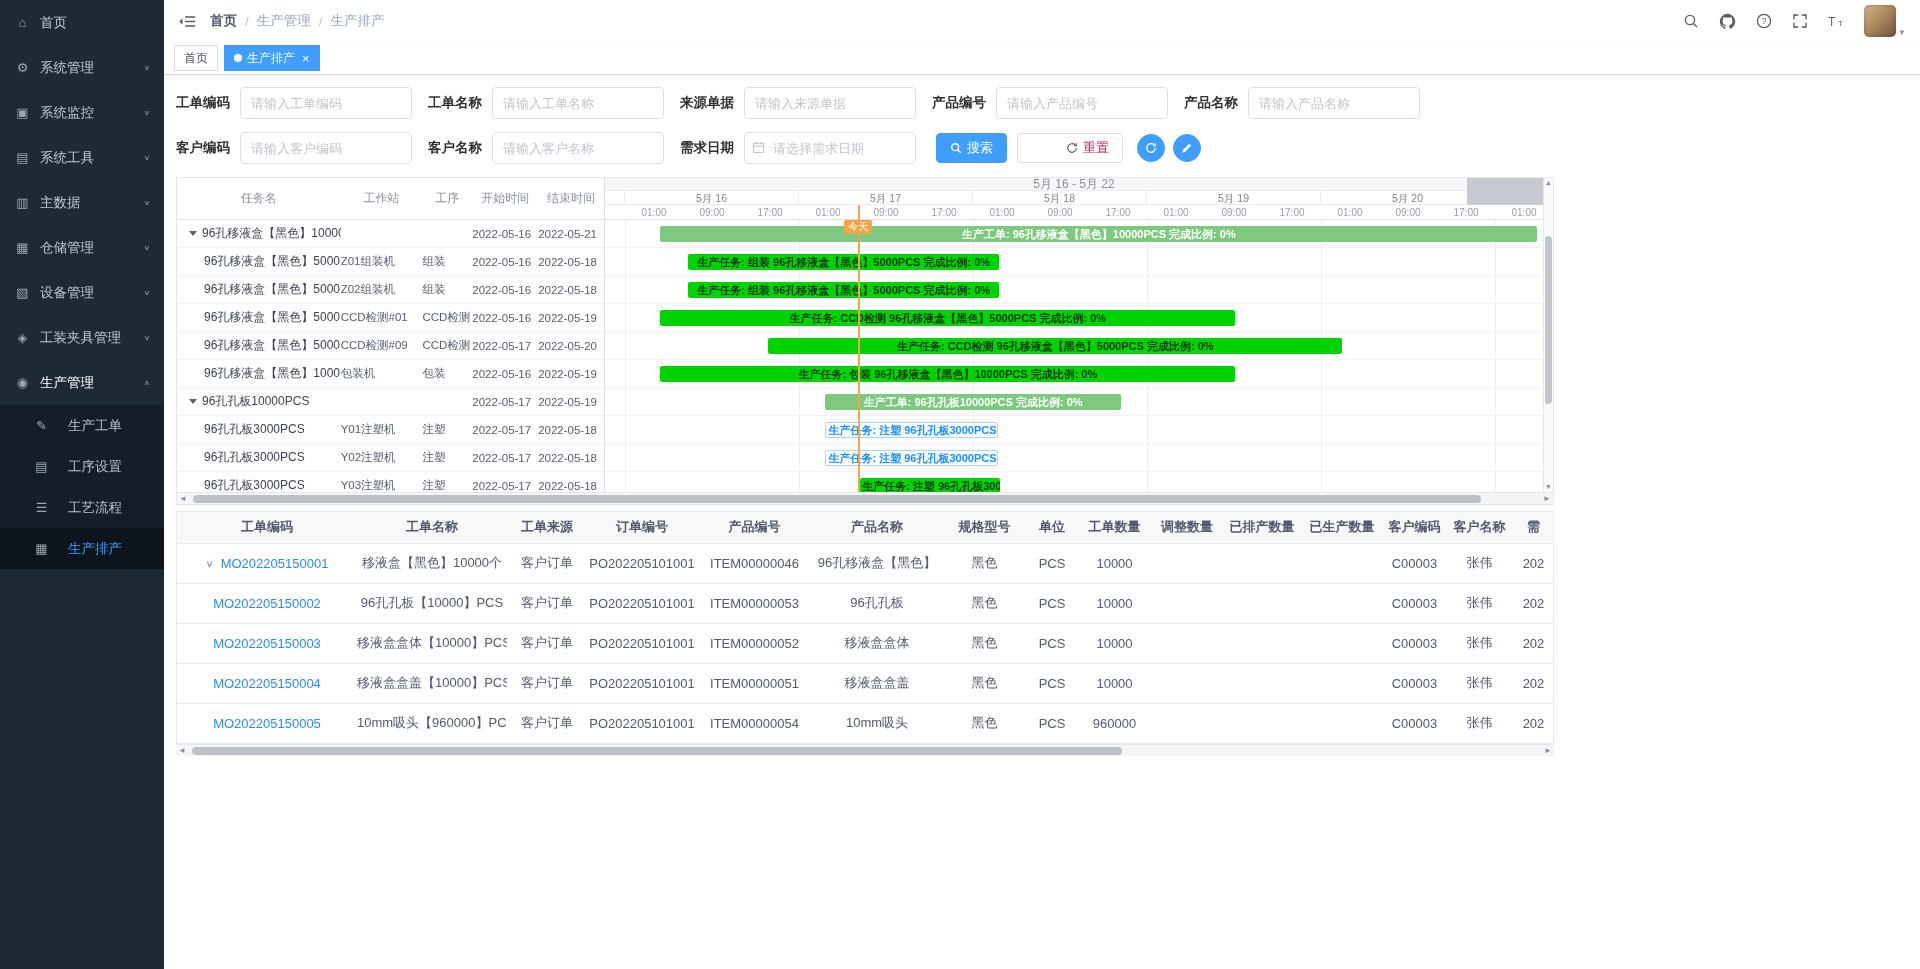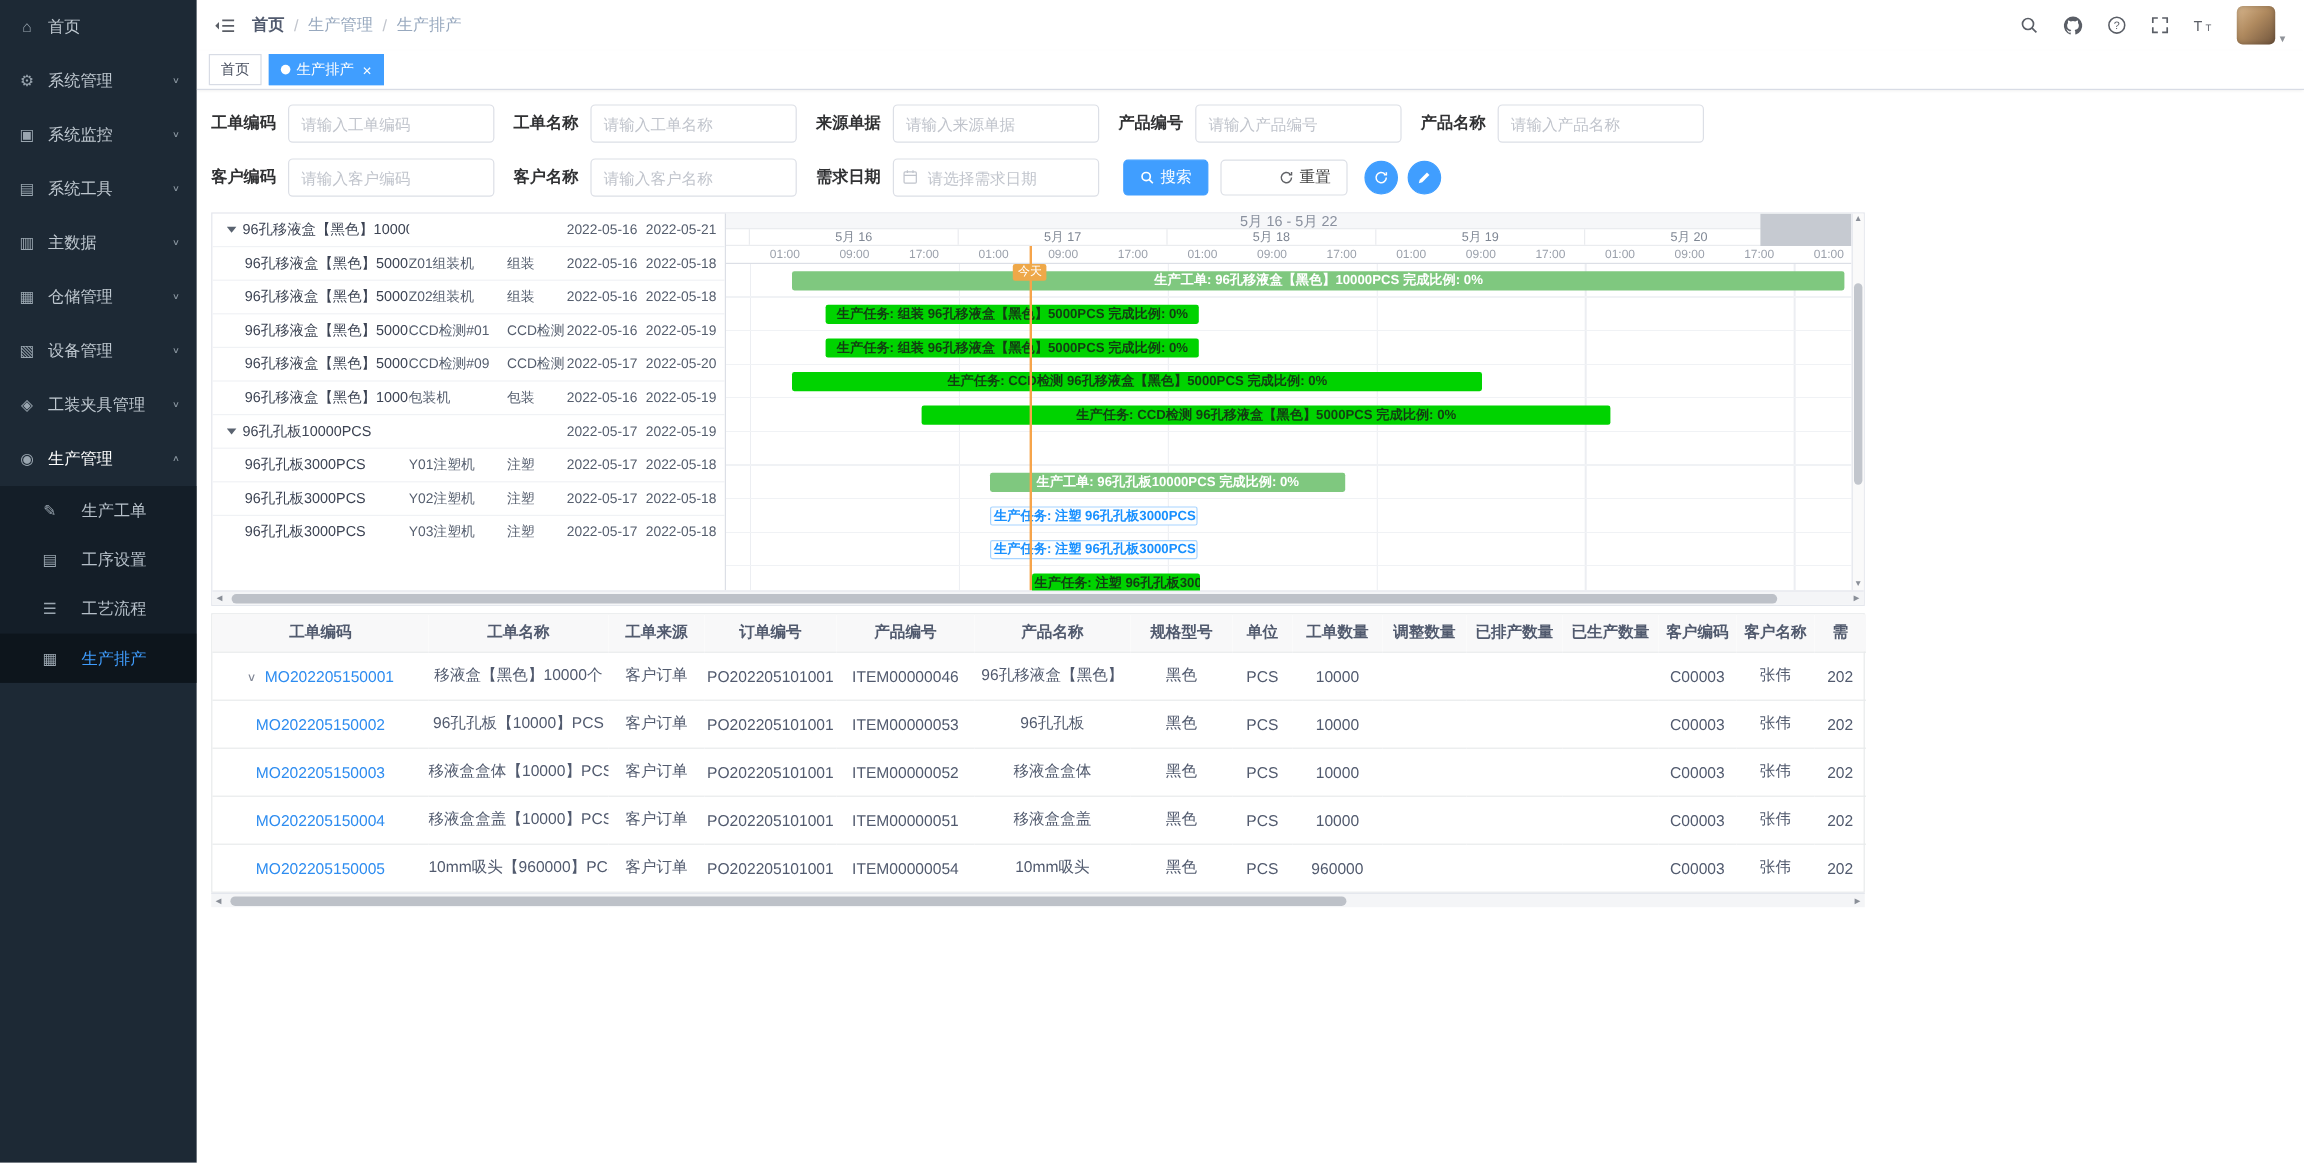--- a/index.html
+++ b/index.html
@@ -48,21 +48,21 @@
   .filter-row{display:flex;align-items:center;margin-bottom:13px;}
   .field{display:flex;align-items:center;margin-right:16px;}
   .field label{min-width:56px;font-size:13.5px;font-weight:bold;color:#303133;margin-right:8px;white-space:nowrap;}
   .input-wrap{position:relative;display:inline-flex;}
   .field input{width:172px;height:32px;border:1px solid #dcdfe6;border-radius:4px;padding:0 10px;font-size:13px;color:#606266;outline:none;background:#fff;font-family:inherit;}
   .field input::placeholder{color:#c0c4cc;}
   .input-wrap.date input{width:172px;padding-left:28px;}
   .cal-icon{position:absolute;left:8px;top:9px;pointer-events:none;}
   .btn{height:30px;display:inline-flex;align-items:center;gap:5px;padding:0 13px;border-radius:4px;font-size:13px;cursor:pointer;border:1px solid transparent;font-family:inherit;}
   .btn.primary{background:#409eff;border-color:#409eff;color:#fff;margin-left:4px;}
-  .btn.plain{background:#fff;border-color:#dcdfe6;color:#404040;margin-left:10px;padding-left:48px;}
+  .btn.plain{background:#fff;border-color:#dcdfe6;color:#be185d;margin-left:10px;padding-left:48px;}
   .btn.circle{width:28px;height:28px;padding:0;border-radius:50%;background:#409eff;border-color:#409eff;justify-content:center;margin-left:14px;}
   .btn.circle + .btn.circle{margin-left:8px;}
   .bi{display:flex;align-items:center;}
 
   
   .gantt{width:1378px;border:1px solid #e4e7ed;margin-bottom:6px;background:#fff;}
   .gantt-main{display:flex;}
   .g-left{width:428px;min-width:428px;border-right:1px solid #dcdfe6;}
   .g-left-header{height:42px;display:flex;align-items:center;border-bottom:1px solid #dcdfe6;color:#8a919f;font-size:12px;}
   .g-col{text-align:center;white-space:nowrap;overflow:hidden;}
@@ -343,20 +343,27 @@
               <svg viewBox="0 0 14 14" width="12" height="12" fill="#fff">
                 <path d="M1.5 12.5l1-3.4 7-7 2.4 2.4-7 7z"></path>
               </svg>
             </span>
         </button>
       </div>
 
       <div class="gantt">
         <div class="gantt-main">
           <div class="g-left">
+            <div class="g-left-header">
+                <span class="g-col" style="width:164px">任务名</span>
+                <span class="g-col" style="width:82px">工作站</span>
+                <span class="g-col" style="width:50px">工序</span>
+                <span class="g-col" style="width:66px">开始时间</span>
+                <span class="g-col" style="width:66px">结束时间</span>
+              </div>
             <div class="g-left-body">
                 <div class="g-row">
                   <span class="g-cell g-name" style="width:164px">
                     <span class="caret-down"></span>
                     <span>96孔移液盒【黑色】10000P(</span>
                   </span>
                   <span class="g-cell c" style="width:82px"></span>
                   <span class="g-cell c" style="width:50px"></span>
                   <span class="g-cell c" style="width:66px">2022-05-16</span>
                   <span class="g-cell c" style="width:66px">2022-05-21</span>
@@ -478,20 +485,21 @@
               <div class="header-mask"></div>
             </div>
             <div class="g-t-body">
               <div class="today-line" style="left: 27%;"></div>
               <div class="today-badge" style="left: 27%;">今天</div>
             <div class="bar order" style="left:5.9%;width:93.5%;top:6px">生产工单: 96孔移液盒【黑色】10000PCS 完成比例: 0%</div>
                 <div class="bar task" style="left:8.9%;width:33.1%;top:34px">生产任务: 组装 96孔移液盒【黑色】5000PCS 完成比例: 0%</div>
                 <div class="bar task" style="left:8.9%;width:33.1%;top:62px">生产任务: 组装 96孔移液盒【黑色】5000PCS 完成比例: 0%</div>
                 <div class="bar task" style="left:5.9%;width:61.3%;top:90px">生产任务: CCD检测 96孔移液盒【黑色】5000PCS 完成比例: 0%</div>
                 <div class="bar task" style="left:17.4%;width:61.2%;top:118px">生产任务: CCD检测 96孔移液盒【黑色】5000PCS 完成比例: 0%</div>
+                <div class="bar task" style="left:5.9%;width:61.3%;top:146px">生产任务: 包装 96孔移液盒【黑色】10000PCS 完成比例: 0%</div>
                 <div class="bar order" style="left:23.5%;width:31.5%;top:174px">生产工单: 96孔孔板10000PCS 完成比例: 0%</div>
                 <div class="bar task-selected" style="left:23.5%;width:18.4%;top:202px">生产任务: 注塑 96孔孔板3000PCS 完成</div>
                 <div class="bar task-selected" style="left:23.5%;width:18.4%;top:230px">生产任务: 注塑 96孔孔板3000PCS 完成</div>
                 <div class="bar task" style="left:27.2%;width:14.9%;top:258px">生产任务: 注塑 96孔孔板3000PCS 完成</div>
               </div>
           </div>
           <div class="g-vscroll">
             <span class="varr up">▲</span>
             <div class="vthumb"></div>
             <span class="varr down">▼</span>

